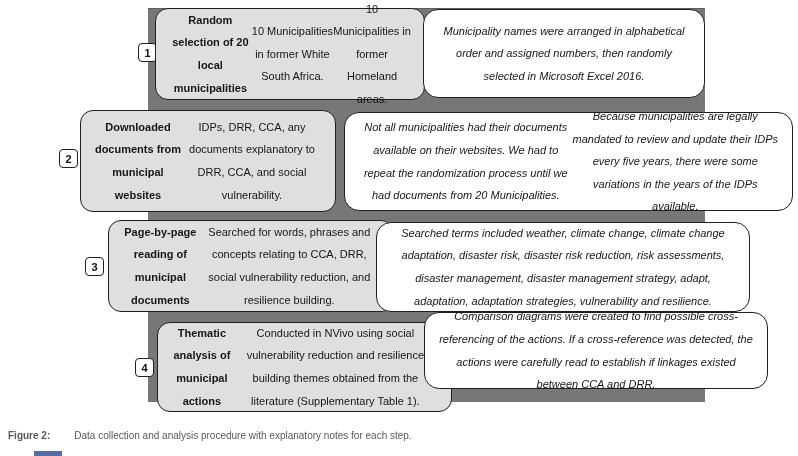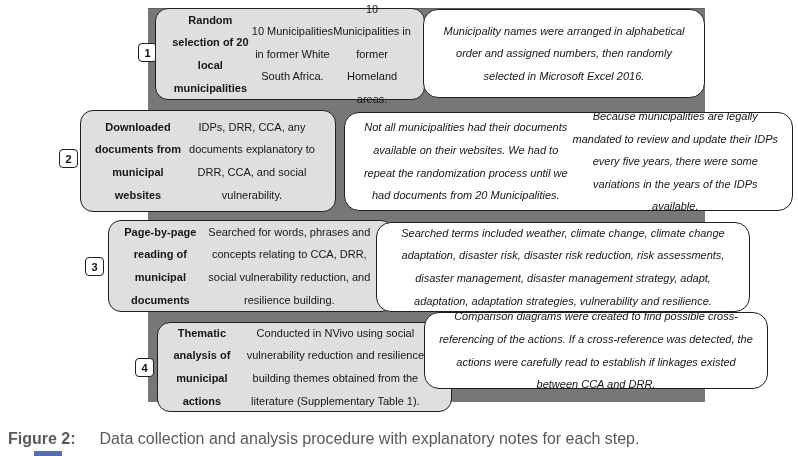--- a/index.html
+++ b/index.html
@@ -39,21 +39,21 @@
   .n2{left:344px;top:112px;width:449px;height:99px;}
   .n3{left:376px;top:222px;width:374px;height:90px;}
   .n4{left:424px;top:312px;width:344px;height:77px;text-align:center;}
   
   .b1{left:138px;top:43px;}
   .b2{left:59px;top:149px;}
   .b3{left:85px;top:257px;}
   .b4{left:135px;top:358px;}
   .caption{
     position:absolute;left:8px;top:430px;width:780px;
-    font-size:16px;color:#58595b;display:flex;align-items:baseline;
+    font-size:10px;color:#58595b;display:flex;align-items:baseline;
   }
   .cap-label{font-weight:bold;margin-right:24px;white-space:nowrap;}
   .blue-frag{
     position:absolute;left:34px;top:451px;width:28px;height:5px;
     background:#4d6faa;
   }
 </style>
 </head>
 <body>
 

